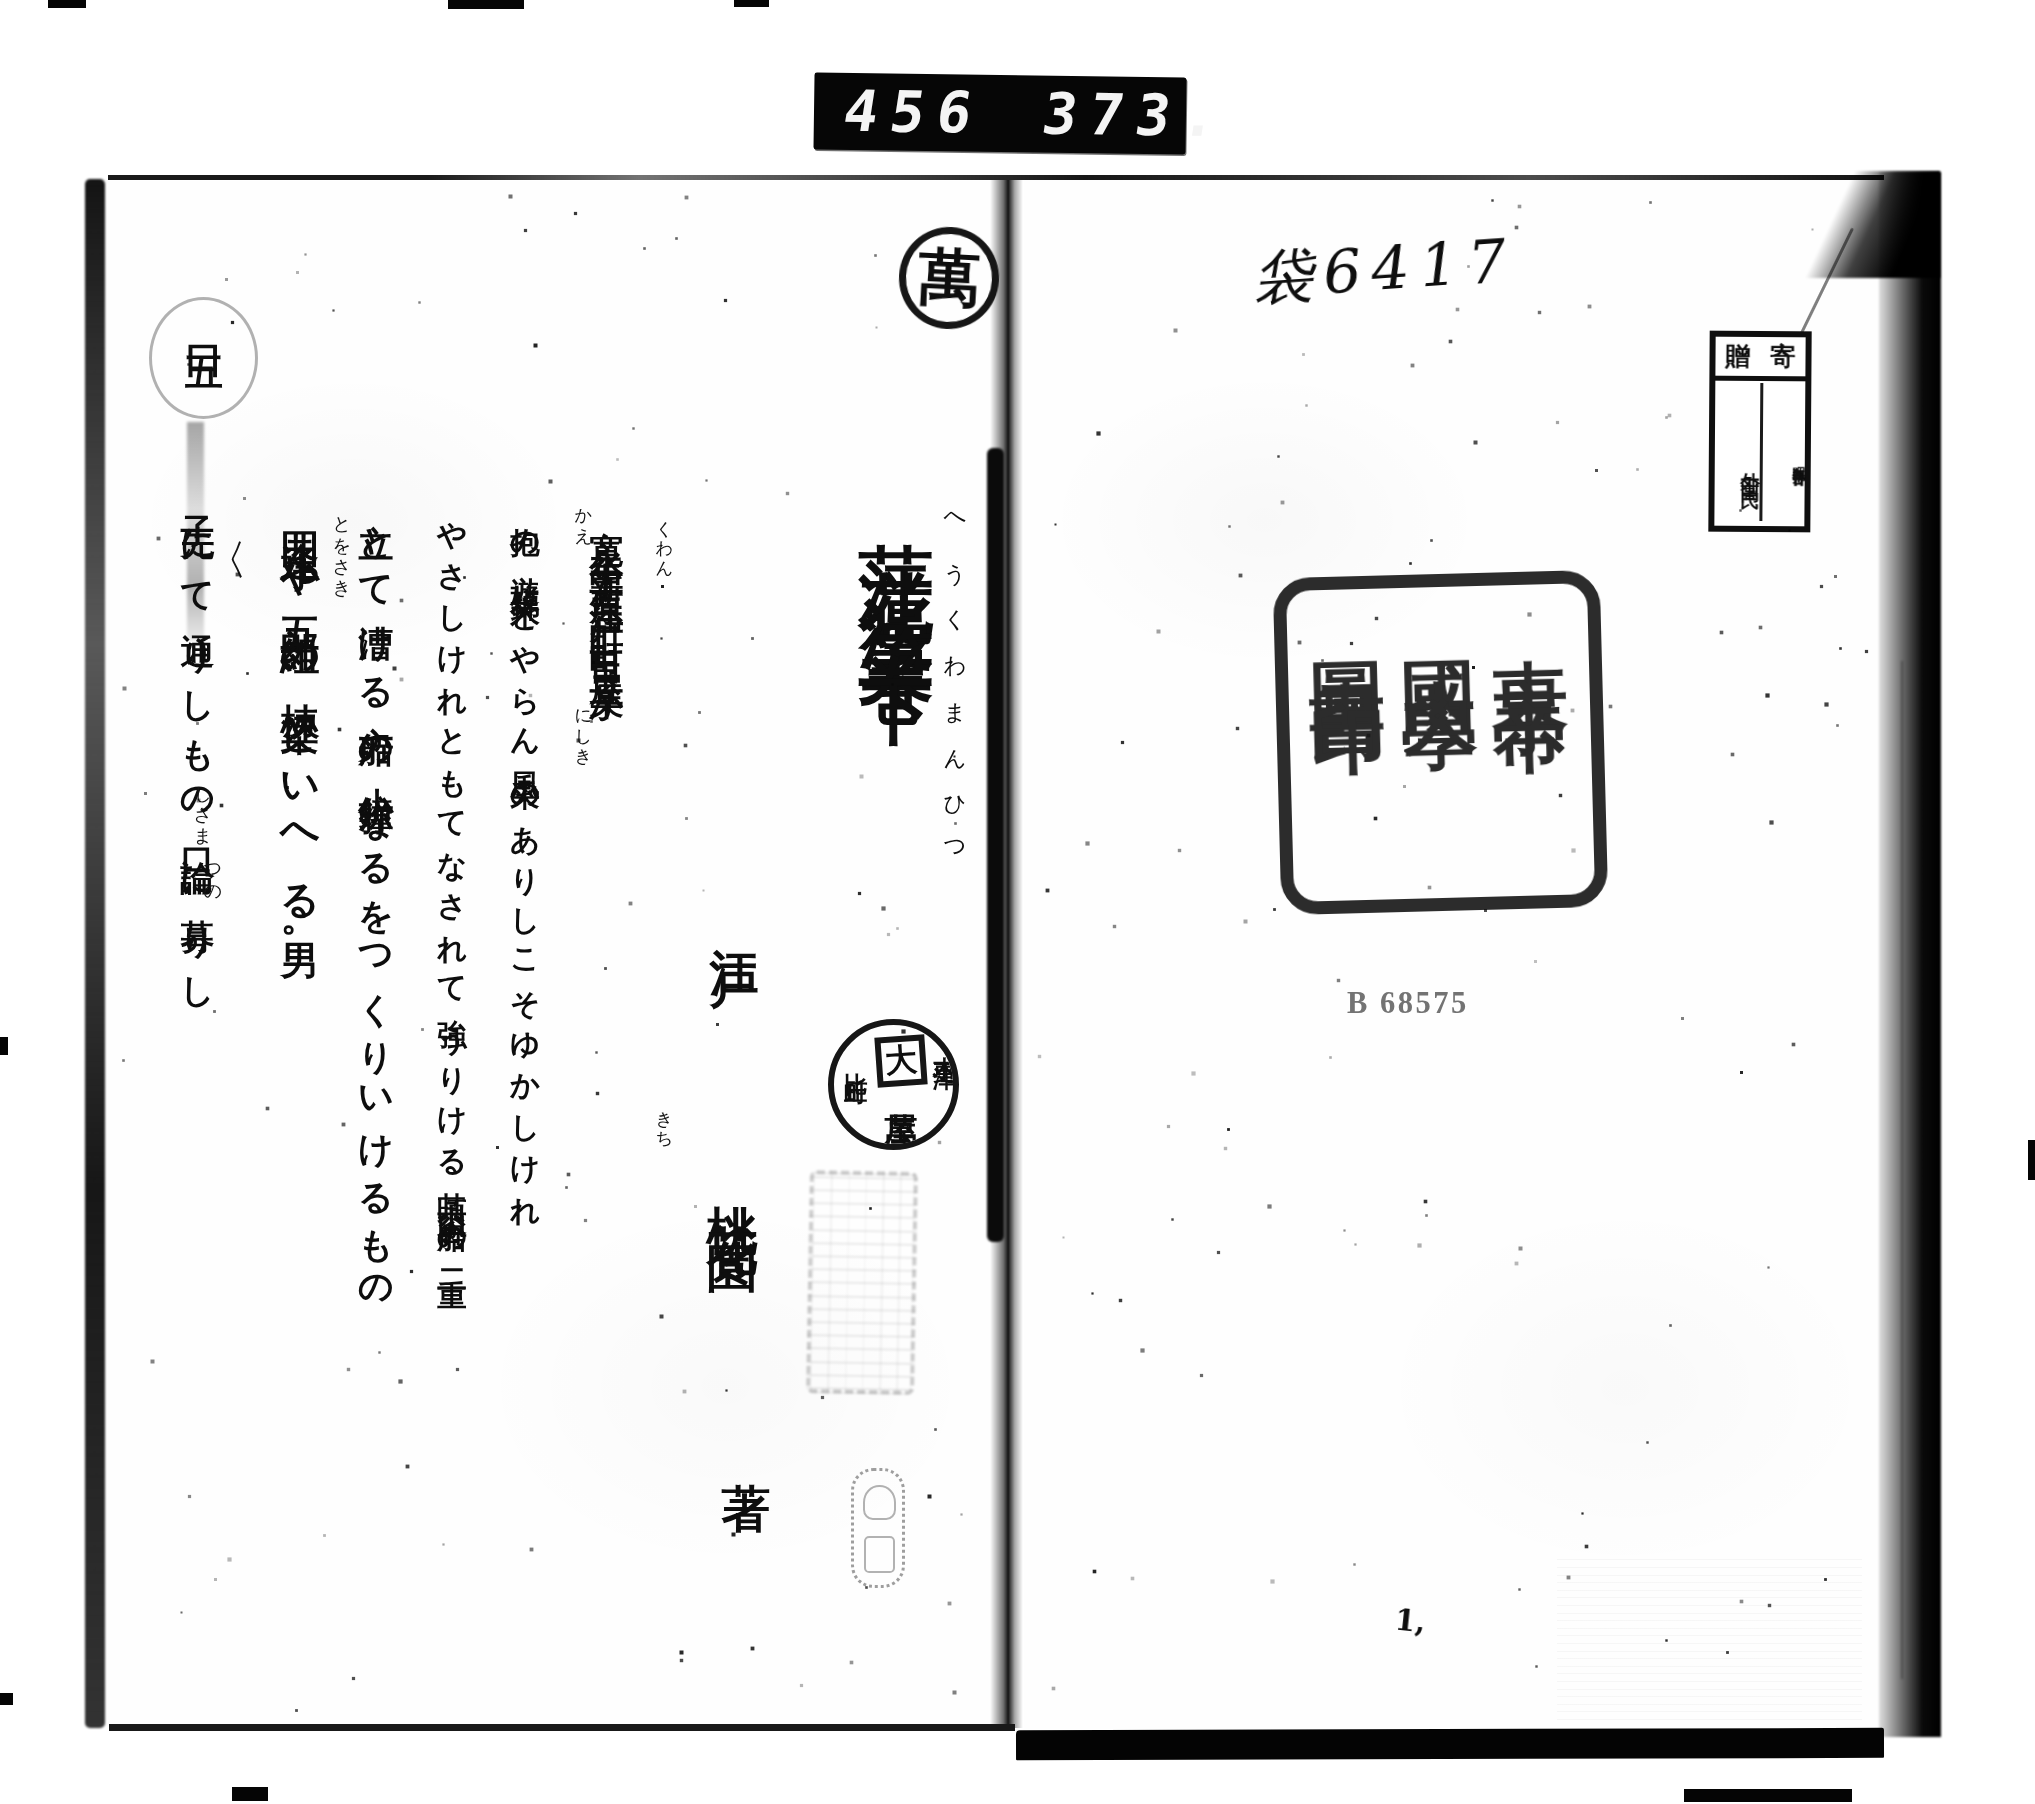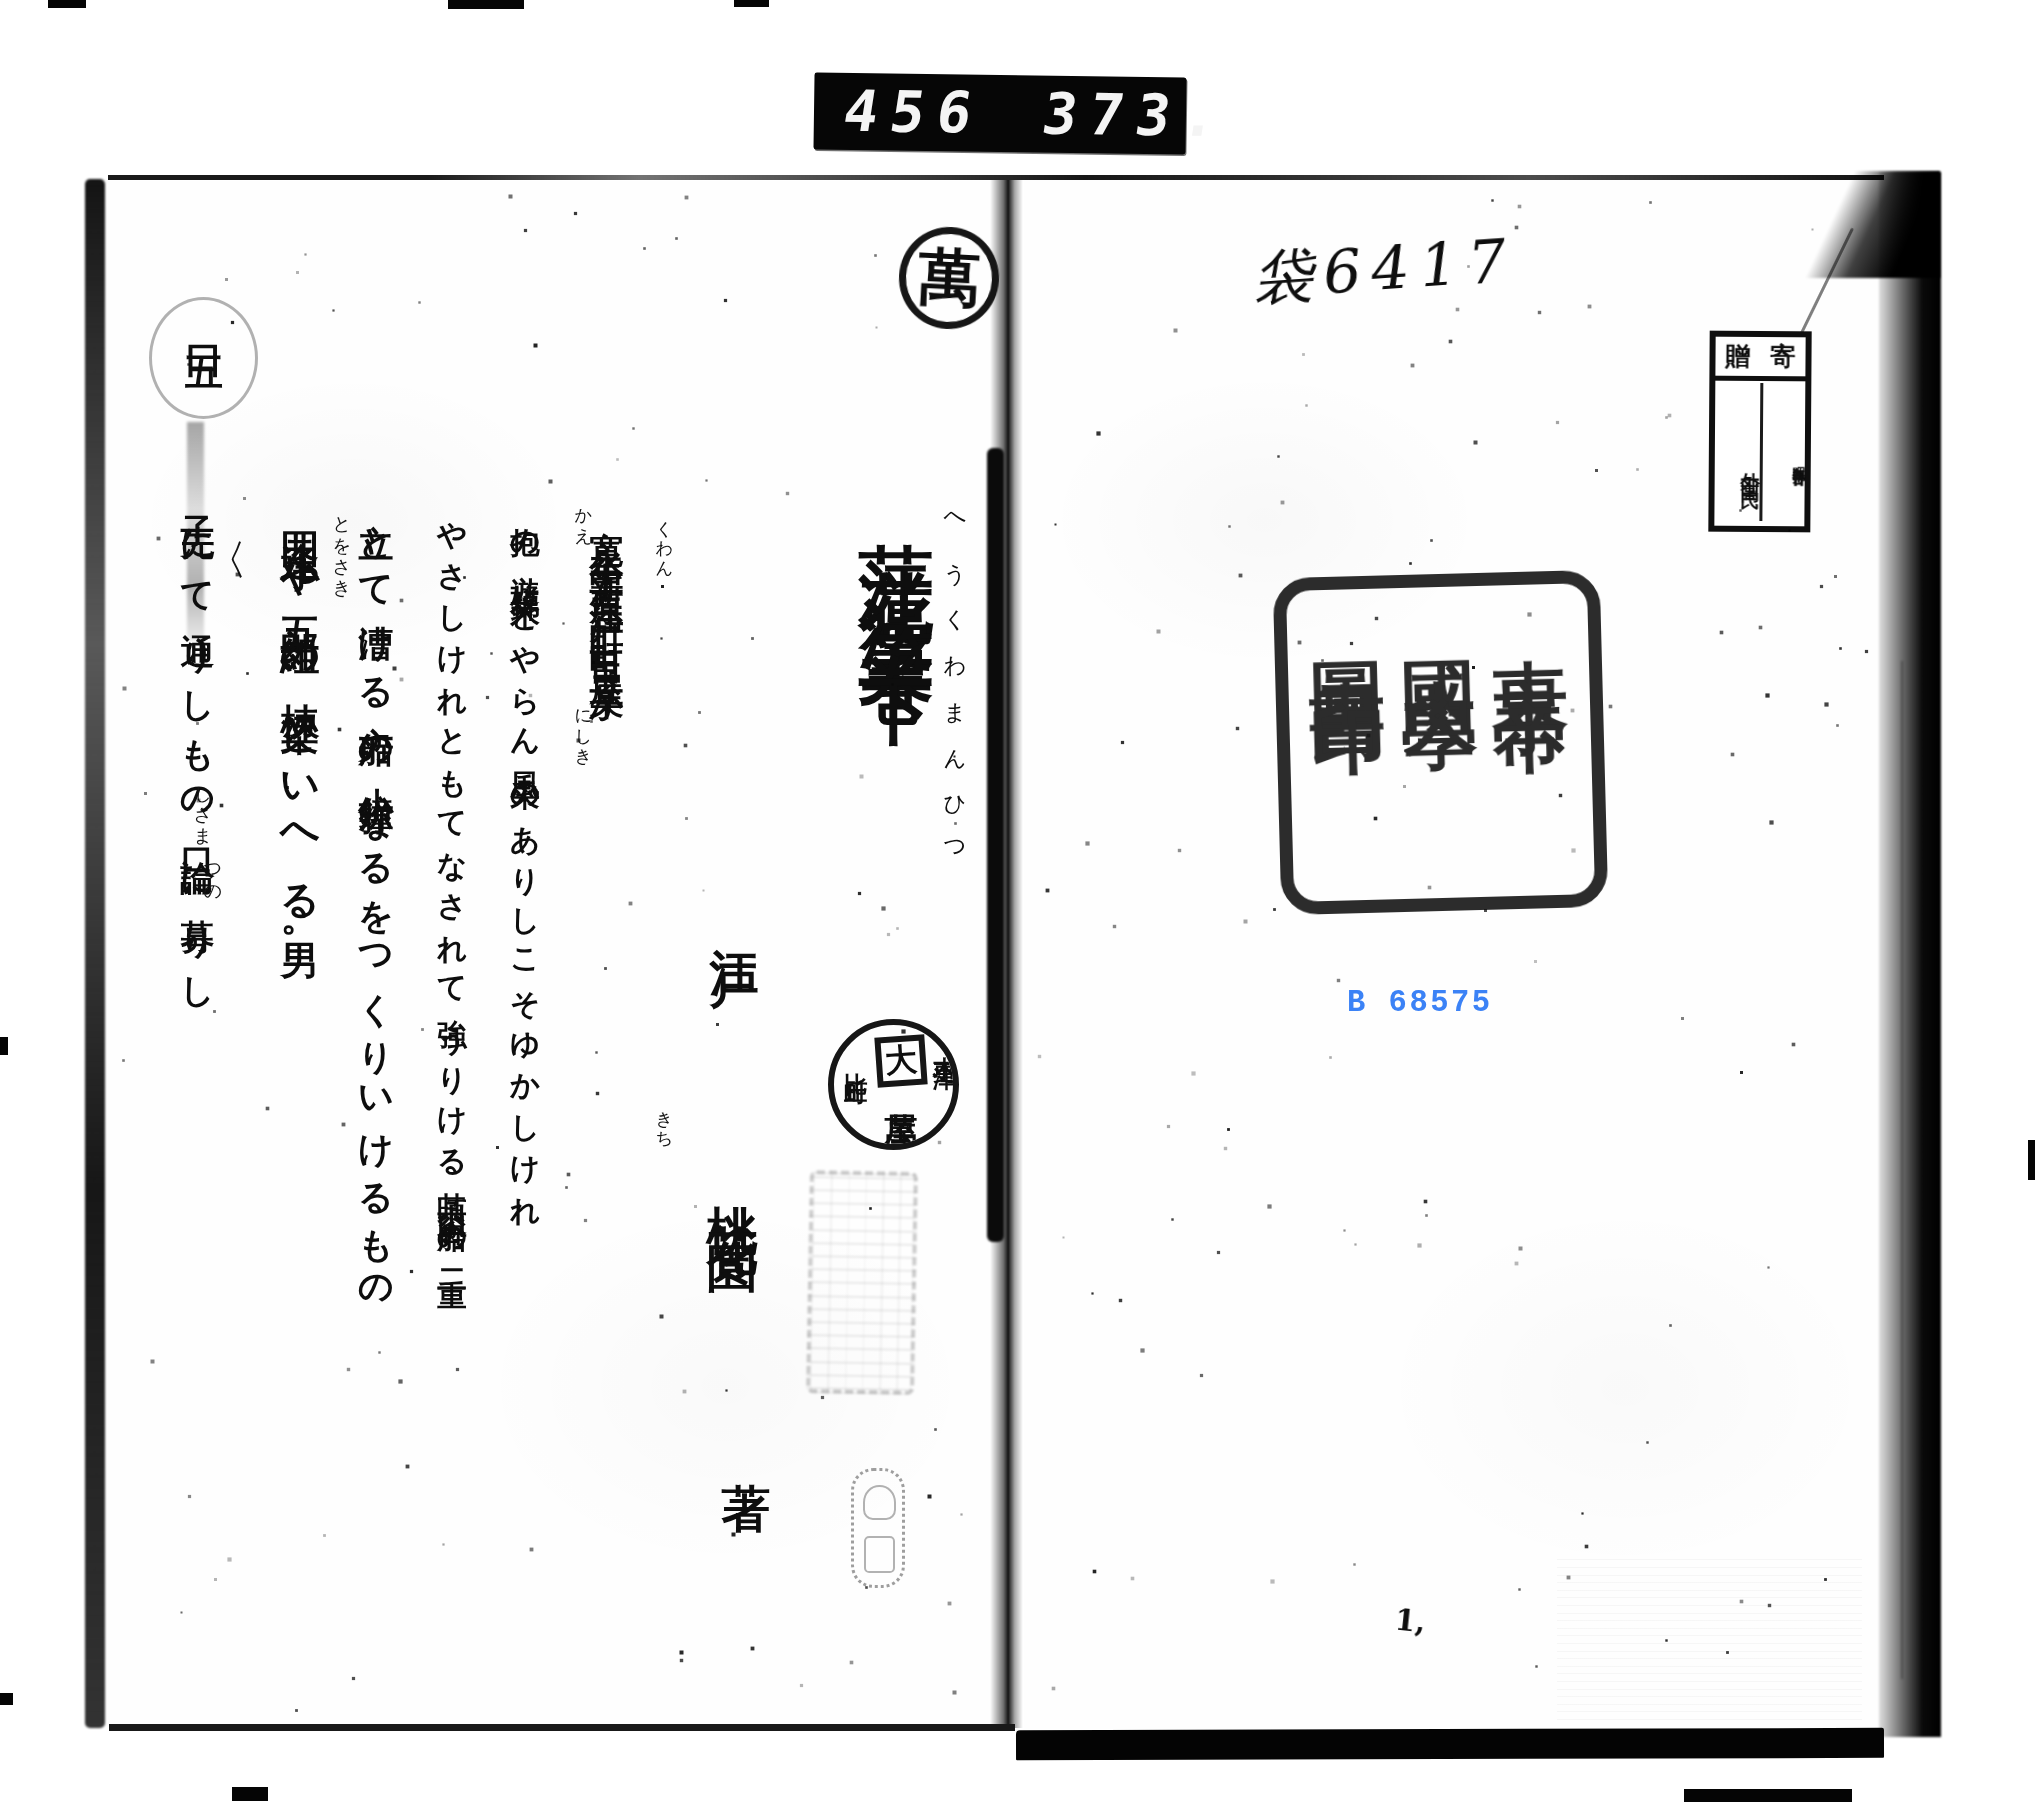--- a/index.html
+++ b/index.html
@@ -115,22 +115,22 @@
     writing-mode:vertical-rl;font-size:12.7px;font-weight:bold;letter-spacing:1px;line-height:1;margin:0 auto;}
   .donation-donor{width:50%;display:flex;justify-content:center;padding-top:28.5px;box-sizing:border-box;
     writing-mode:vertical-rl;font-size:19.3px;font-weight:bold;letter-spacing:4.1px;line-height:1;margin:0 auto;}
   .donation-divider{position:absolute;left:50%;top:2px;width:2.5px;height:138px;background:#1b1b1b;}
 
   .library-seal{position:absolute;left:1277px;top:574px;width:327px;height:337px;box-sizing:border-box;
     border:13.2px solid #1b1b1b;border-radius:37px;transform:rotate(-1.5deg);filter:blur(0.7px);
     display:flex;flex-direction:row-reverse;justify-content:space-around;padding:14.2px 13.2px;opacity:.92;}
   .seal-col{writing-mode:vertical-rl;font-size:76px;font-weight:bold;letter-spacing:17.3px;line-height:1;color:#1b1b1b;}
 
-  .accession{position:absolute;left:1347px;top:986px;font-family:Liberation Mono, monospace;
-    font-size:30.5px;font-weight:bold;letter-spacing:2.5px;color:#3b82f6;filter:blur(0.3px);}
+  .accession{position:absolute;left:1347px;top:986px;font-family:Liberation Serif, serif;
+    font-size:30.5px;font-weight:bold;letter-spacing:2.5px;color:#737373;filter:blur(0.3px);}
   .bottom-mark{position:absolute;left:1395px;top:1603px;font-size:29.5px;font-weight:bold;
     transform:rotate(6deg);filter:blur(0.2px);}
   .laid-texture{position:absolute;left:1557px;top:1557px;width:305px;height:163px;
     background:repeating-linear-gradient(0deg,rgba(0,0,0,.05) 0 1px,transparent 1px 7.6px);opacity:.6;}
 
   .speck-layer{position:absolute;left:0;top:0;width:0.5px;height:0.5px;}
 </style>
 </head>
 <body>
 

